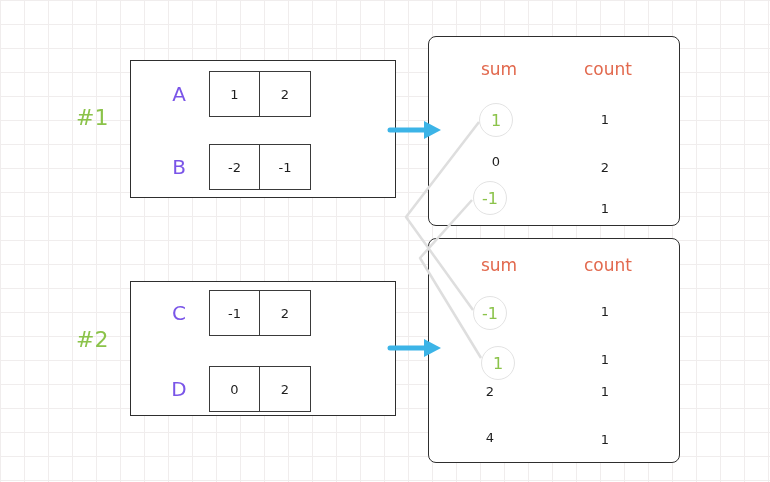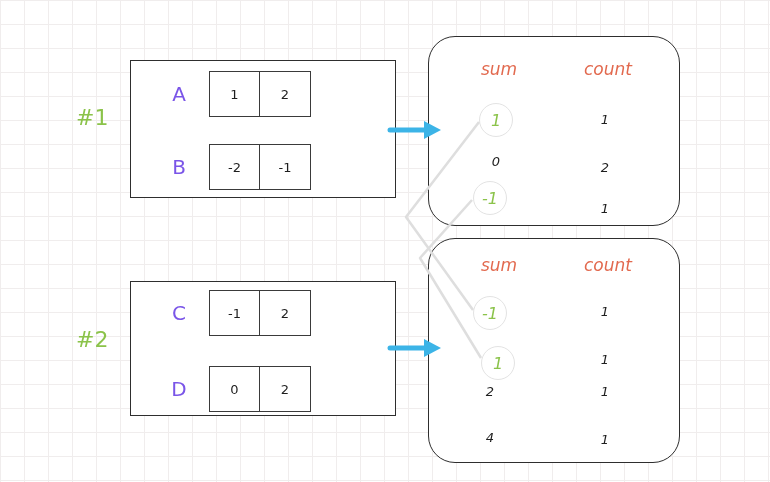--- a/index.html
+++ b/index.html
@@ -5,21 +5,21 @@
   html,body{margin:0;padding:0;background:#fff;}
   .canvas{
     position:relative;width:770px;height:482px;overflow:hidden;
     font-family:"DejaVu Sans", sans-serif;color:#1e1e1e;background:#fff;
     background-image:
       linear-gradient(to right,#f0eded 1px,transparent 1px),
       linear-gradient(to bottom,#f0eded 1px,transparent 1px);
     background-size:24px 24px;
   }
   .box{position:absolute;background:#fff;border:1px solid #2e2e2e;box-sizing:border-box;}
-  .rounded{border-radius:27px;border-width:1.5px;font-style:italic;}
+  .rounded{border-radius:8px;border-width:1.5px;}
   .group-label{position:absolute;font-size:22px;color:#8bc34a;}
   .array-row{position:absolute;display:flex;align-items:center;}
   .array-name{width:44px;text-align:center;font-size:20px;color:#7a55e8;margin-right:8px;}
   .cells{display:flex;}
   .cell{
     width:51px;height:46px;border:1px solid #3a3a3a;background:#fff;
     display:flex;align-items:center;justify-content:center;
     font-size:13px;box-sizing:border-box;
   }
   .cell + .cell{border-left:none;}

